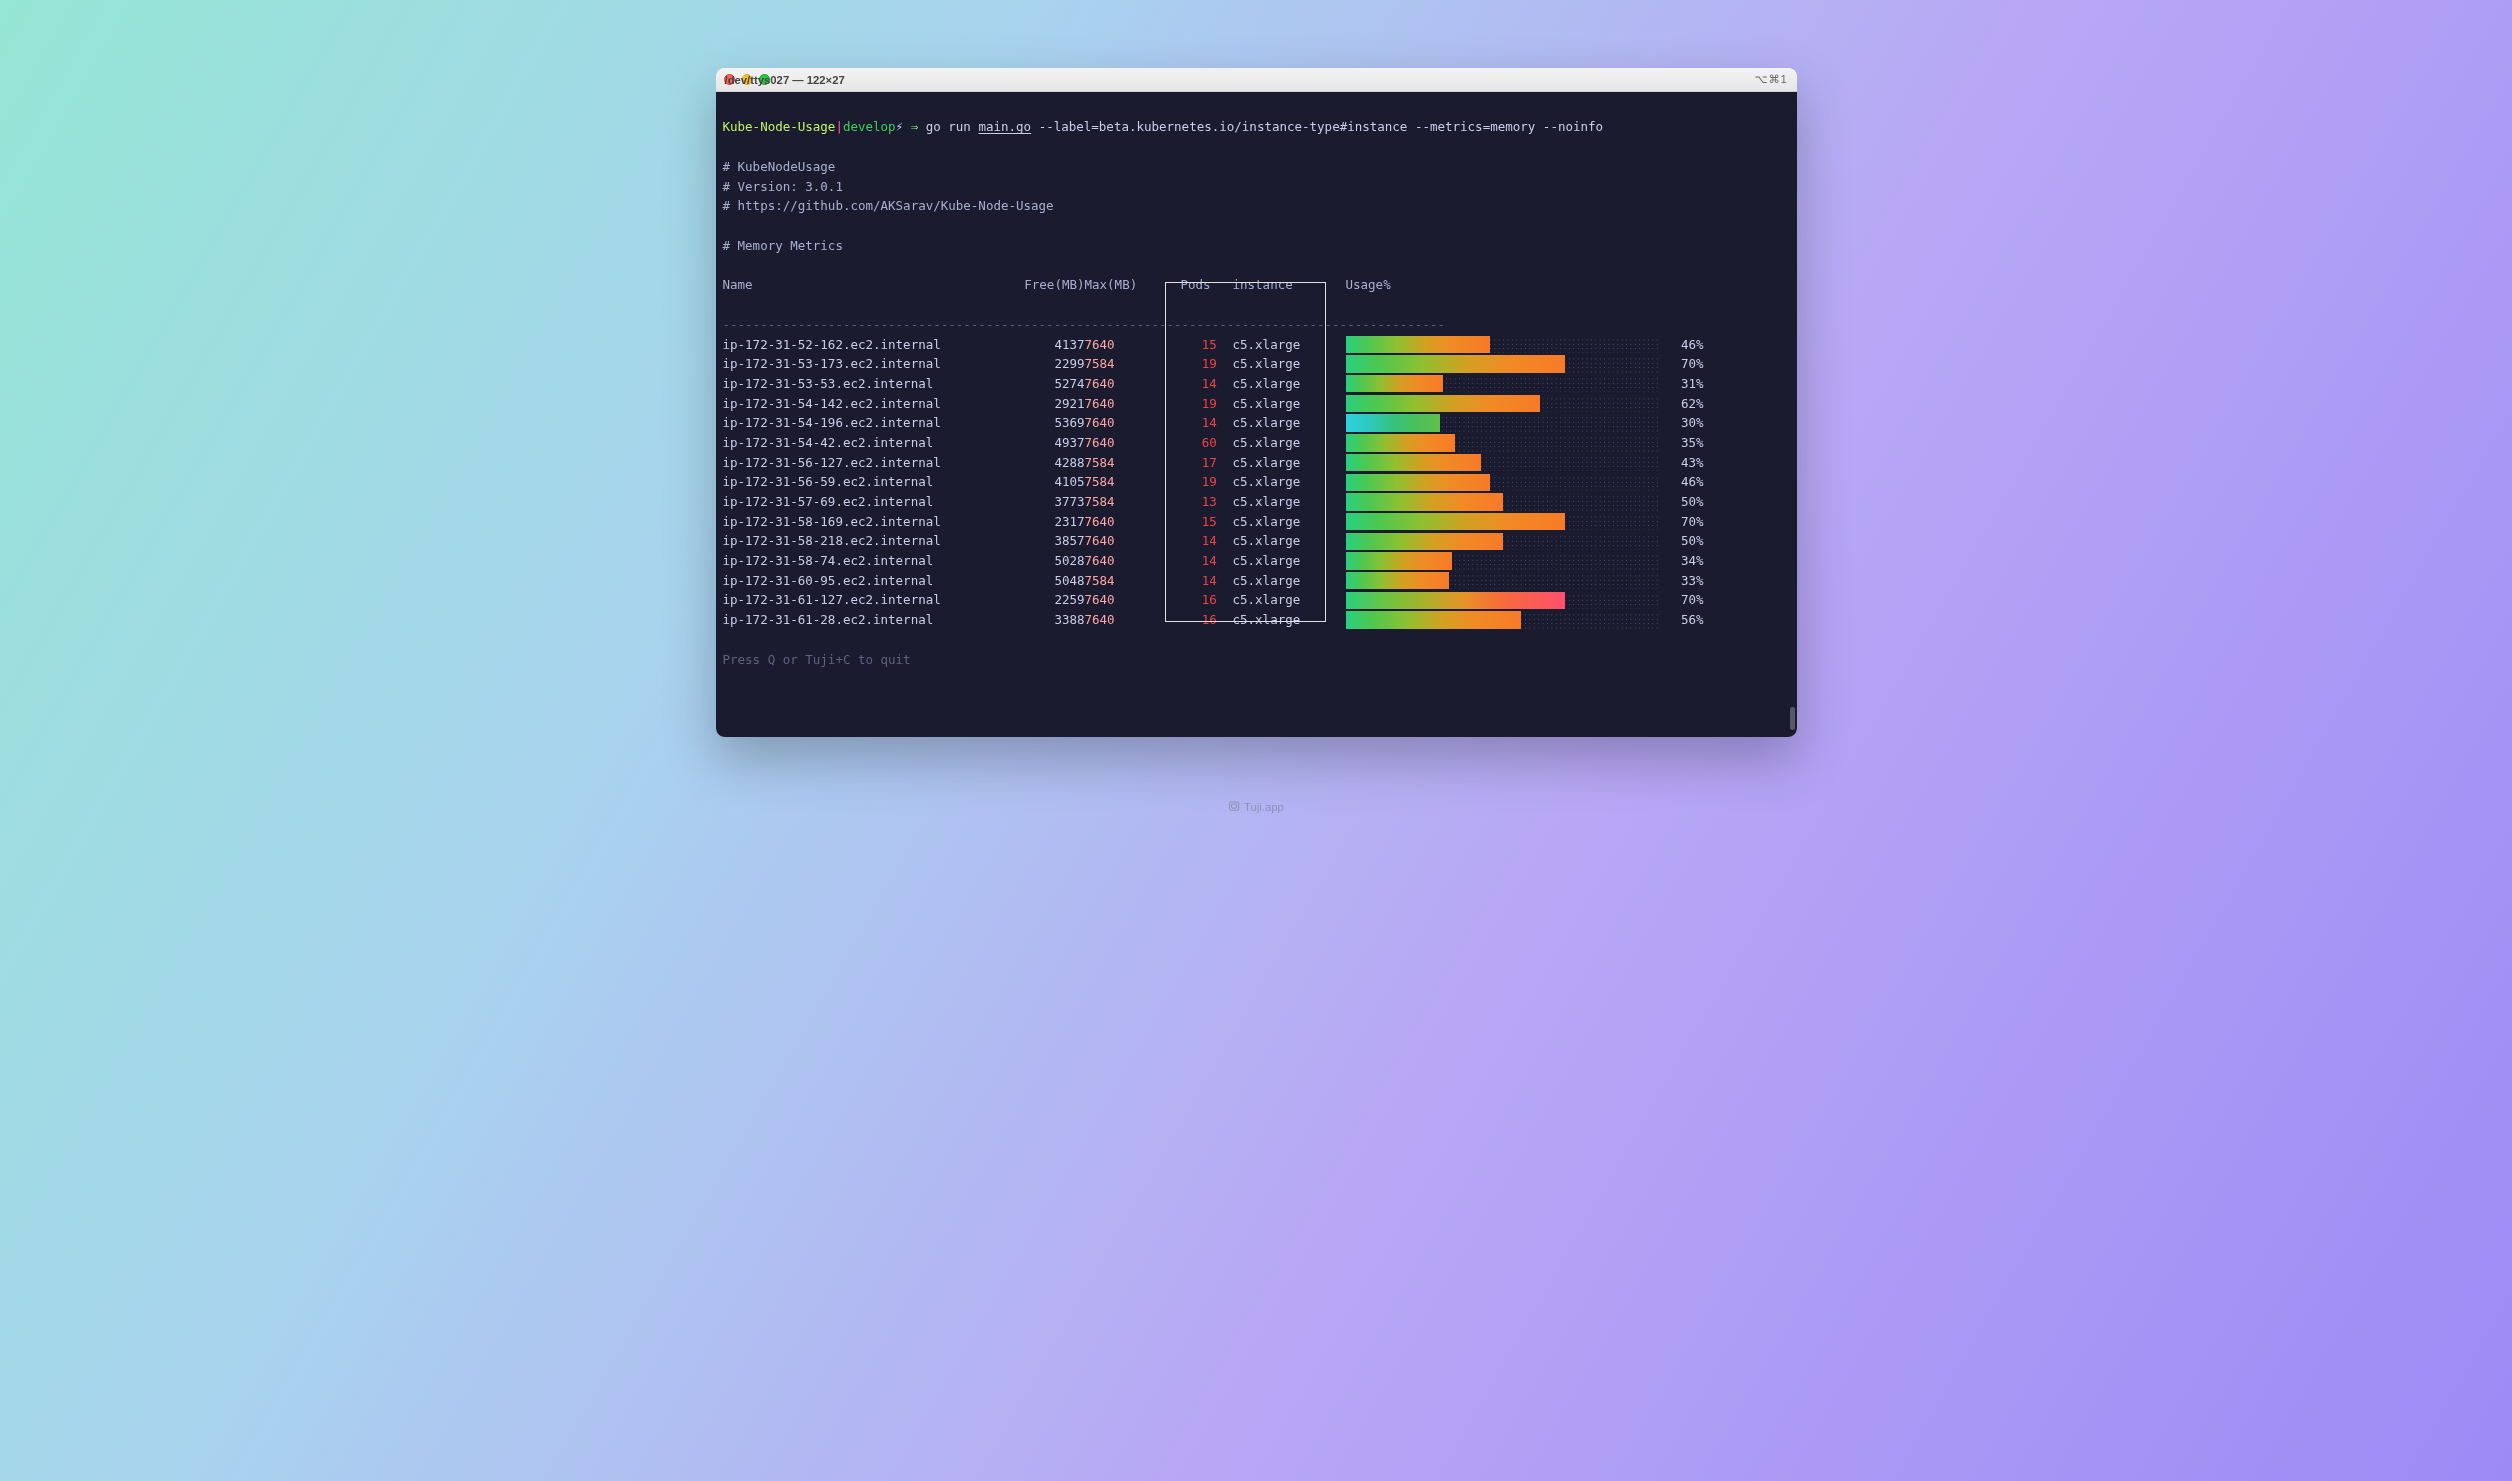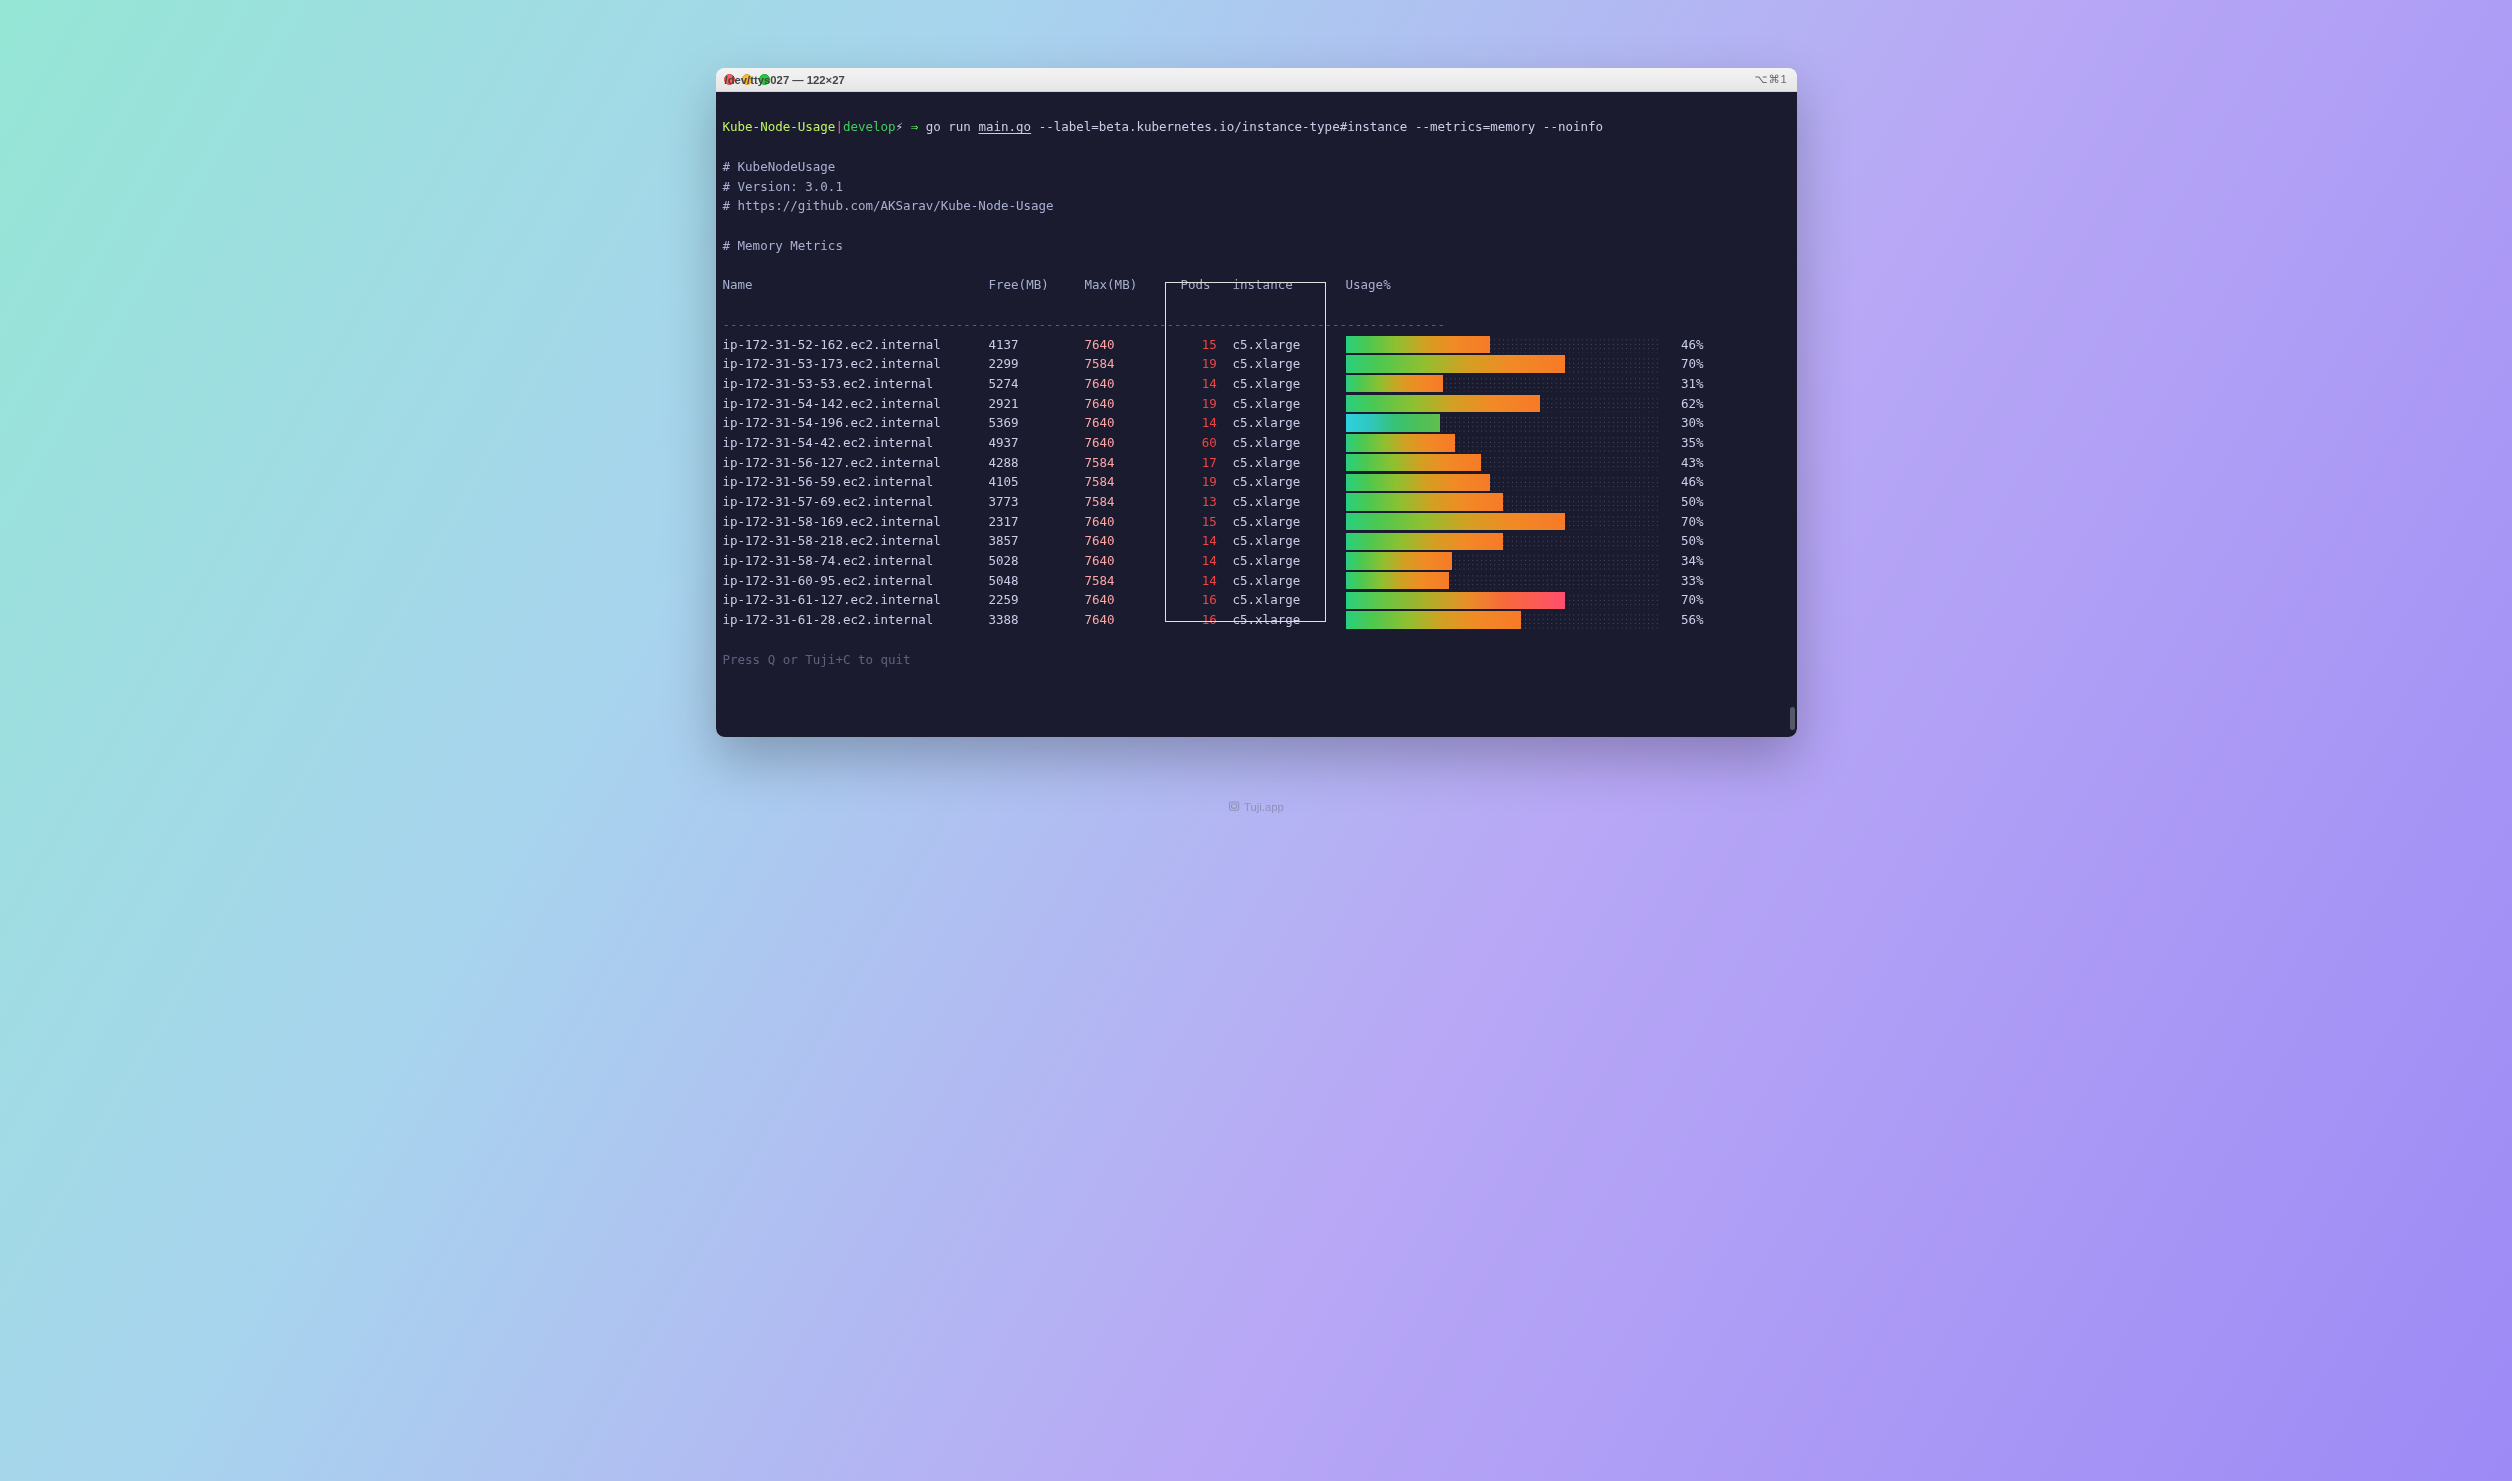--- a/index.html
+++ b/index.html
@@ -64,21 +64,21 @@
   .prompt-bar { color: #ff5f87; }
   .prompt-branch { color: #3dd15a; }
   .prompt-arrow { color: #6dff6d; }
   .cmd { color: #c9cde8; }
   .cmd-under { text-decoration: underline; text-underline-offset: 1.7px; }
   .header-line { color: #a9afd0; }
   .metrics-title { color: #a9afd0; }
   .sep { color: #5a5e7a; letter-spacing: 0px; }
   .row { display: flex; align-items: center; height: 19.7px; }
   .c-name { width: 266px; color: #c9cde8; }
-  .c-free { width: 96px; color: #c9cde8; }
+  .c-free { width: 96px; color: #c9cde8; text-align: right; }
   .c-max  { width: 96px; color: #fca5a5; }
   .c-pods { width: 52px; text-align: right; padding-right: 15.7px; color: #ef4444; }
   .c-inst { width: 113px; color: #c9cde8; }
   .c-bar  { width: 314px; position: relative; display: flex; align-items: center; }
   .c-pct  { width: 44px; text-align: right; color: #c9cde8; }
   .bar-track {
     width: 314px;
     height: 17.4px;
     position: relative;
     background-image: radial-gradient(circle, #555870 0.6px, transparent 0.6px);

